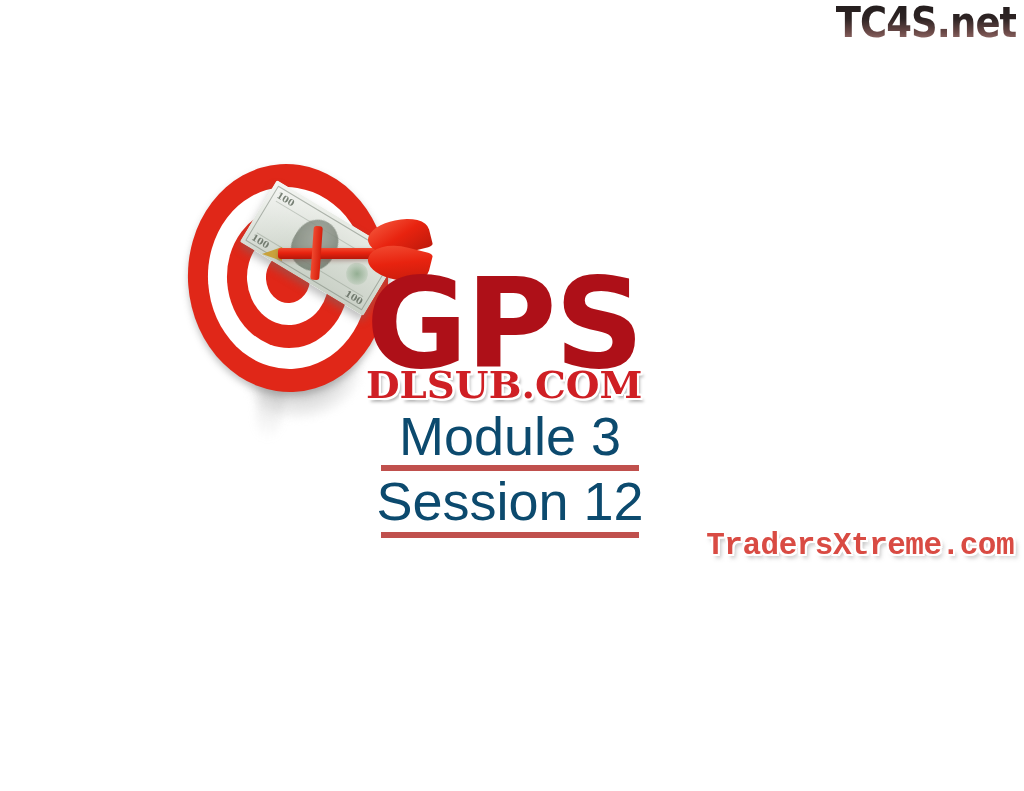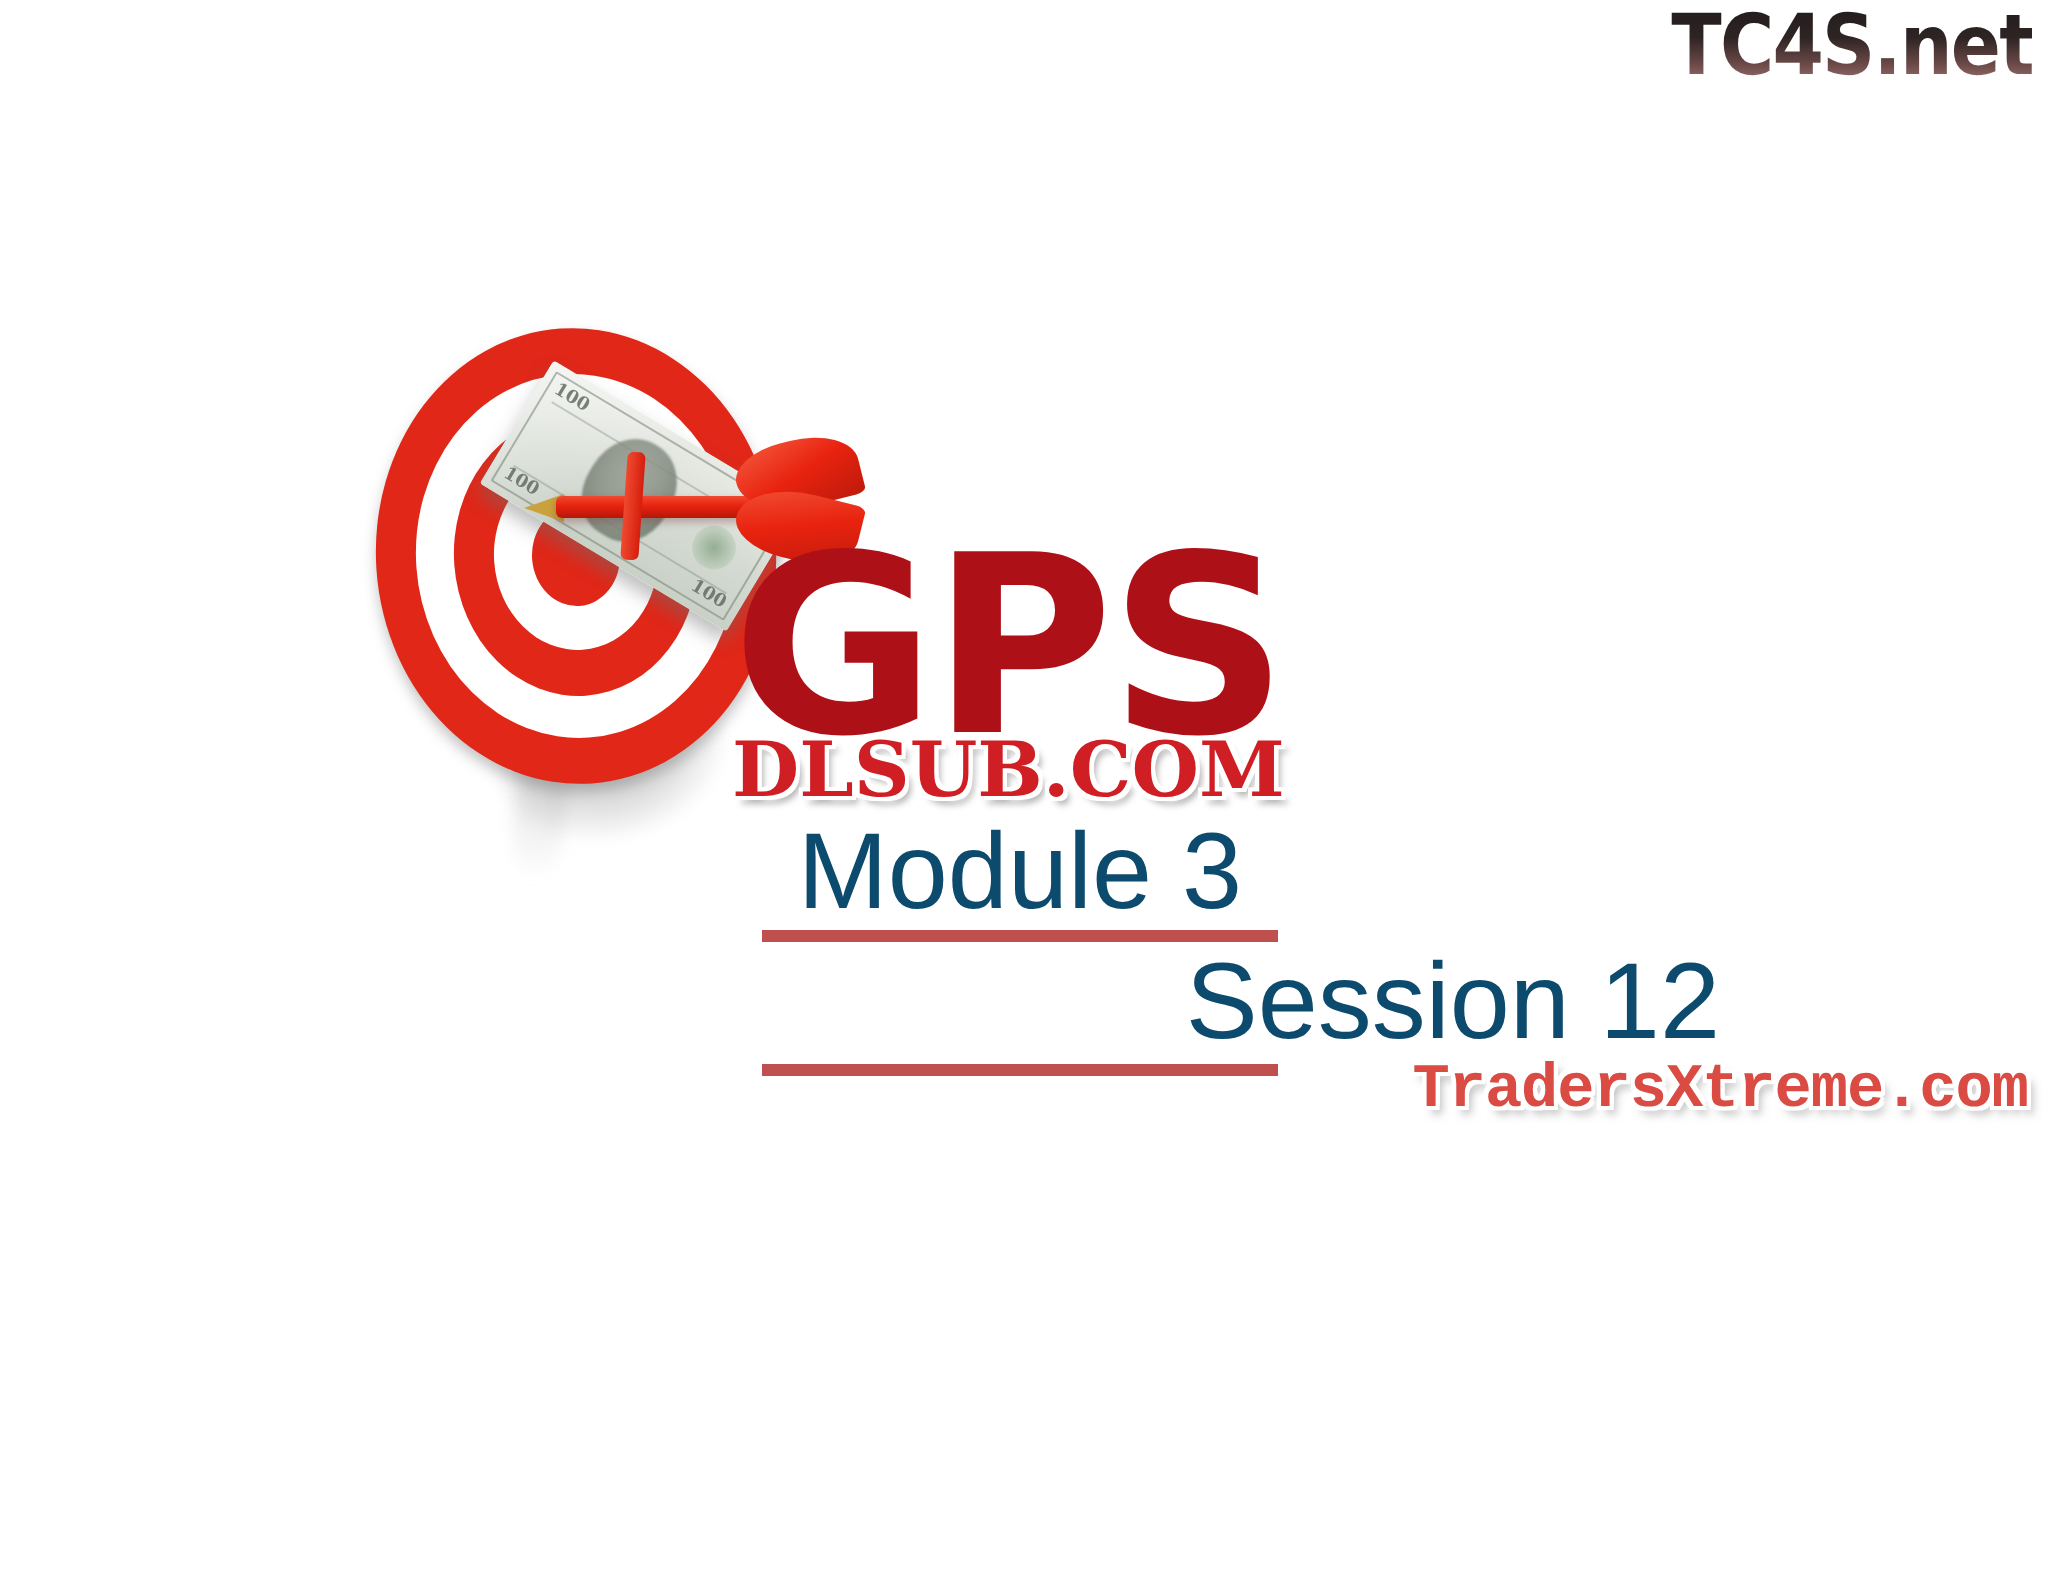--- a/index.html
+++ b/index.html
@@ -249,21 +249,21 @@
     text-align: center;
   }
   .sub-line {
     font-family: "Liberation Sans", sans-serif;
     font-weight: normal;
     color: #0c4a6e;
     line-height: 1.04;
     white-space: nowrap;
   }
   .sub-line.l1 { font-size: 54px; }
-  .sub-line.l2 { font-size: 54px; text-align: right; }
+  .sub-line.l2 { font-size: 54px; }
   .sub-line.l3 { font-size: 50px; letter-spacing: -0.5px; }
 
   .rule {
     height: 6px;
     background: #c0504d;
     margin: 2px auto 2px auto;
   }
   .rule.r1 { width: 258px; margin-top: 1px; }
   .rule.r2 { width: 258px; margin-top: 3px; }
 

